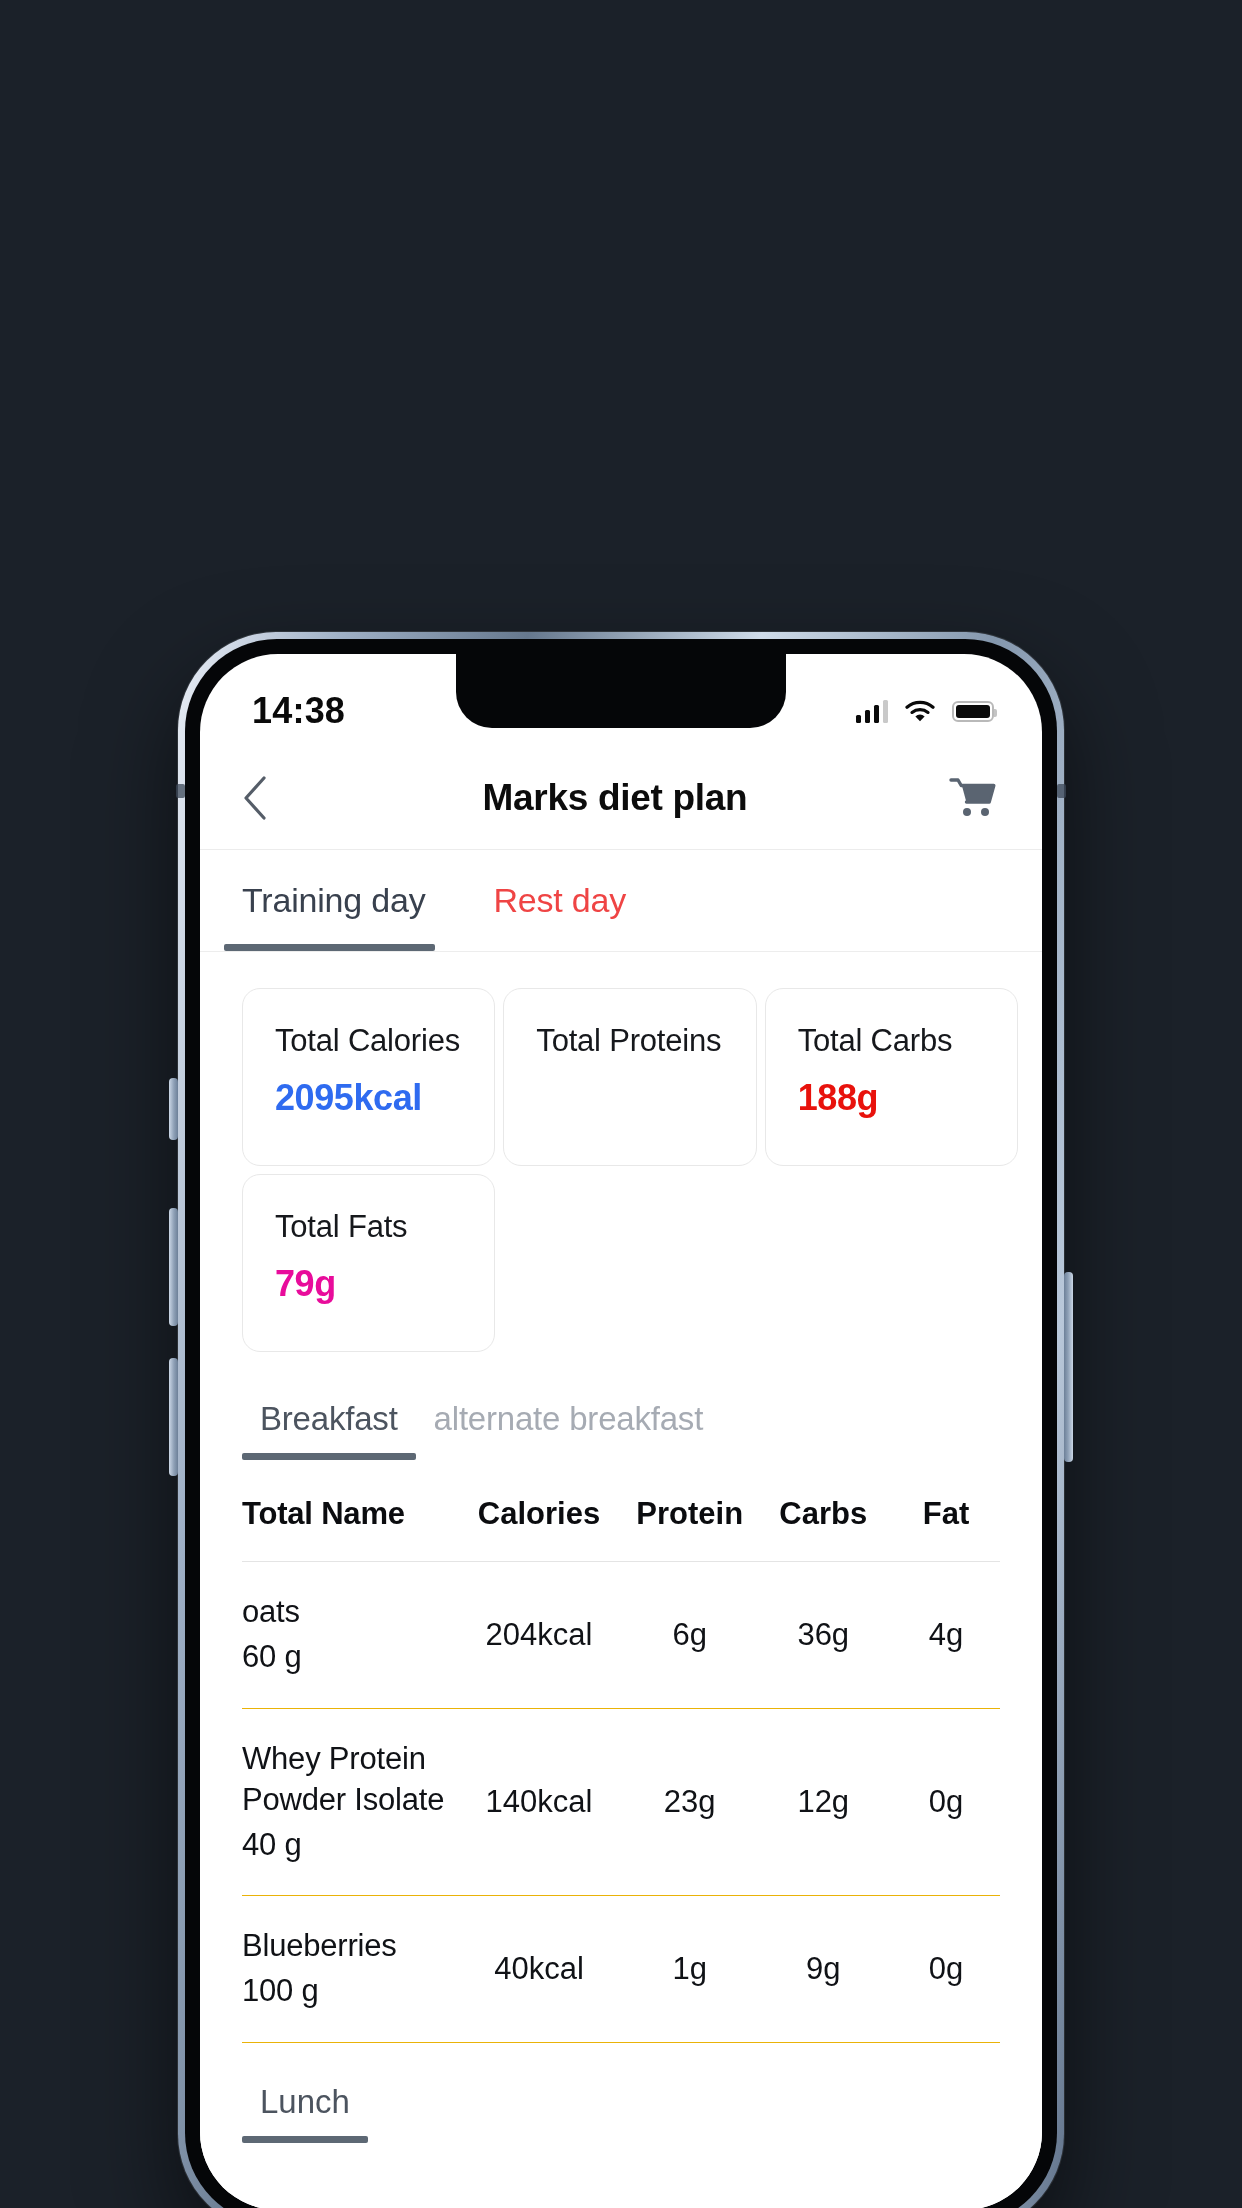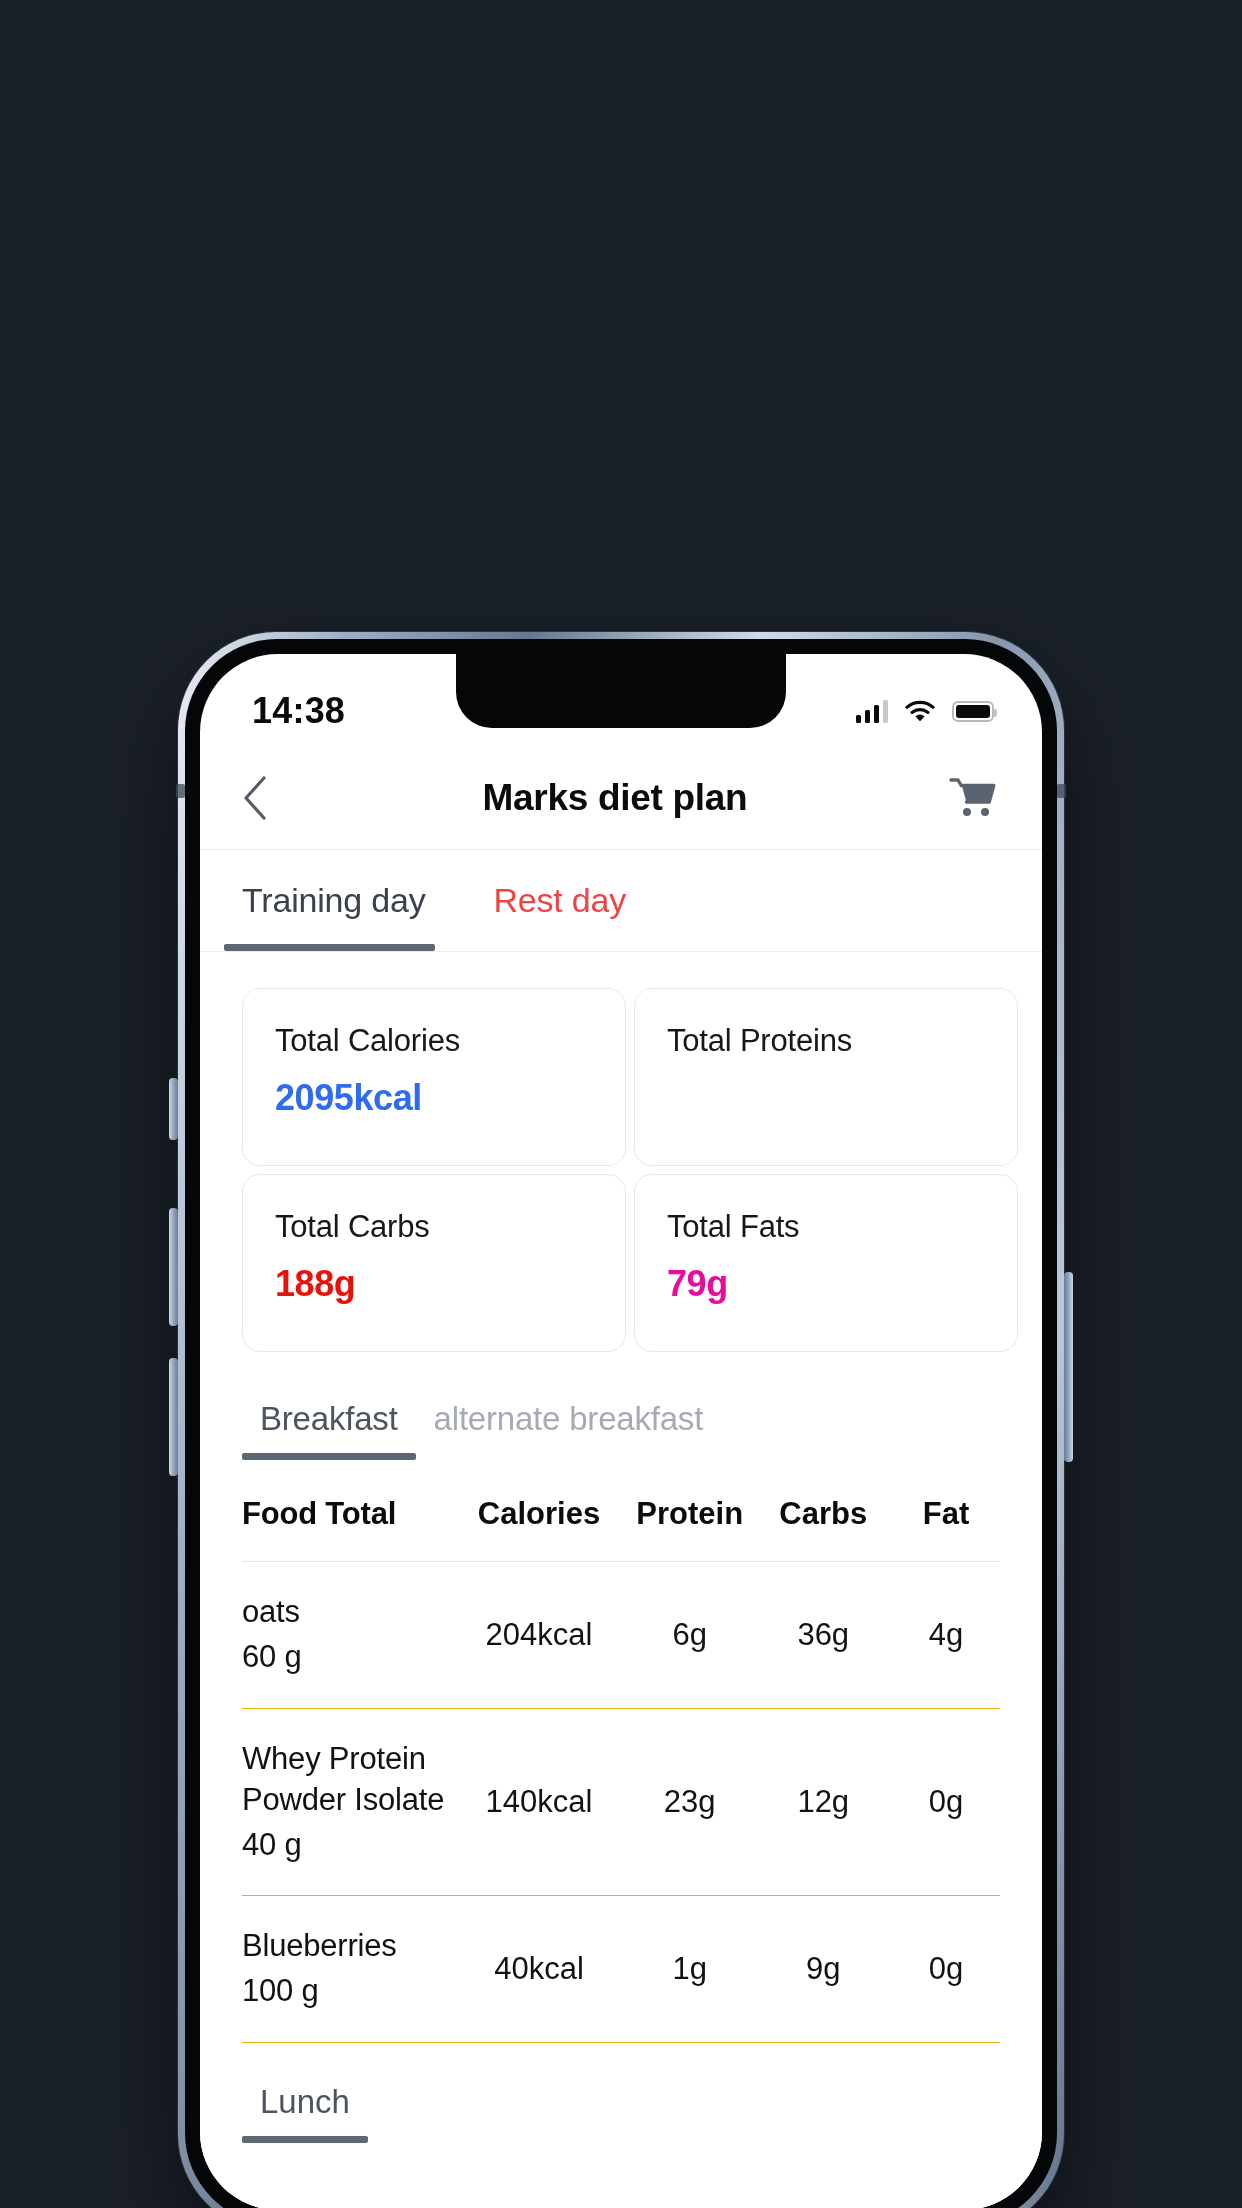--- a/index.html
+++ b/index.html
@@ -114,21 +114,21 @@
   .day-tab:nth-child(2){ padding:0 34px; }
   .day-tab.active { color:#39414e; }
   .day-tab.active:after {
     content:""; position:absolute; left:24px; right:24px; bottom:0;
     height:7px; background:#5d6874; border-radius:2px;
   }
 
   
   .content { position:absolute; top:298px; left:0; width:100%; bottom:0; background:#fff; }
 
-  .cards { padding:36px 24px 0 42px; display:grid; grid-template-columns:1fr 1fr; gap:8px; }
+  .cards { padding:36px 24px 0 42px; display:grid; grid-template-columns:1fr 1fr 1fr; gap:8px; }
   .card {
     border:1px solid #e8e8e8; border-radius:18px; background:#fff;
     padding:34px 32px 36px 32px; min-height:178px;
   }
   .card-label { font-size:31px; color:#16181c; margin-bottom:18px; letter-spacing:-.2px; }
   .card-value { font-size:36px; font-weight:bold; letter-spacing:-.4px; }
 
   
   .meal-tabs { margin-top:48px; padding:0 42px; display:flex; align-items:flex-end; }
   .meal-tab {
@@ -257,21 +257,21 @@
             <div class="meal-tab active">
               <span>Breakfast</span>
             </div>
             <div class="meal-tab">
               <span>alternate breakfast</span>
             </div>
           </div>
 
           <div class="ftable">
             <div class="frow head">
-              <div class="c-name">Food Total</div>
+              <div class="c-name">Total Name</div>
               <div class="c-cal">Calories</div>
               <div class="c-pro">Protein</div>
               <div class="c-car">Carbs</div>
               <div class="c-fat">Fat</div>
             </div>
 
             <div class="frow">
               <div class="c-name">
                 <span>oats</span>
                 <span class="qty">60 g</span>

